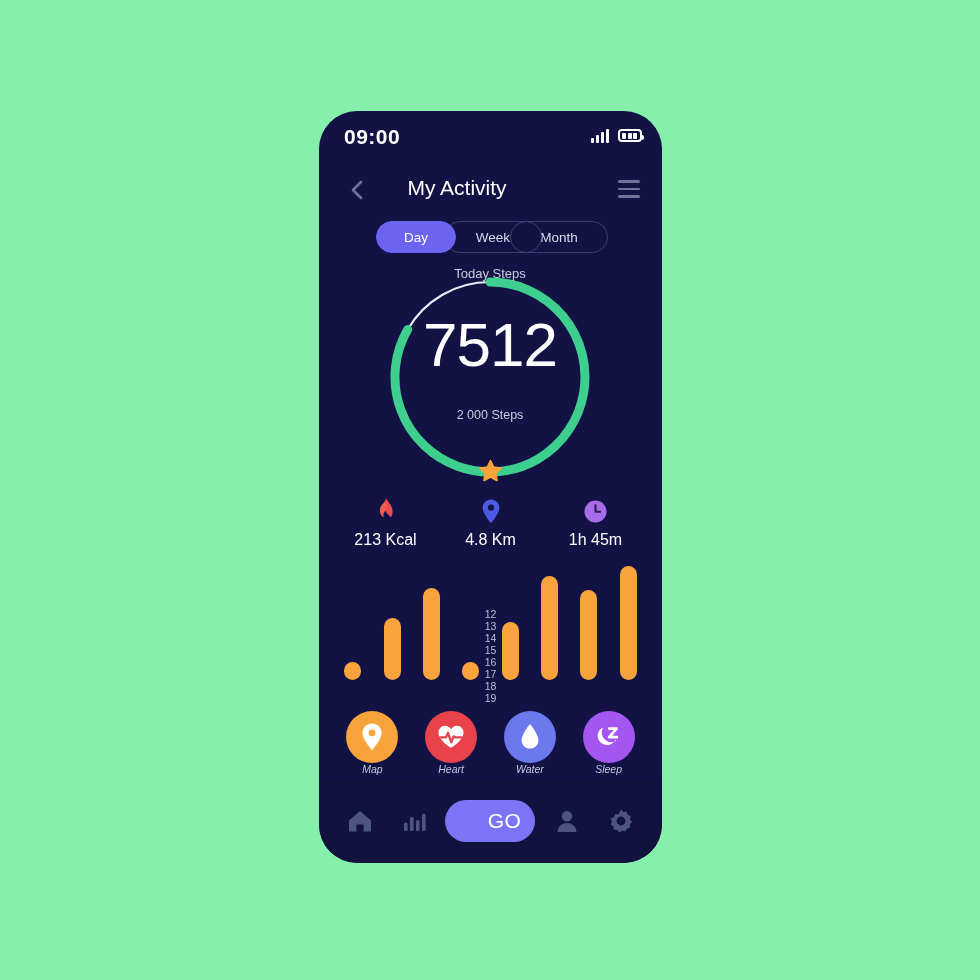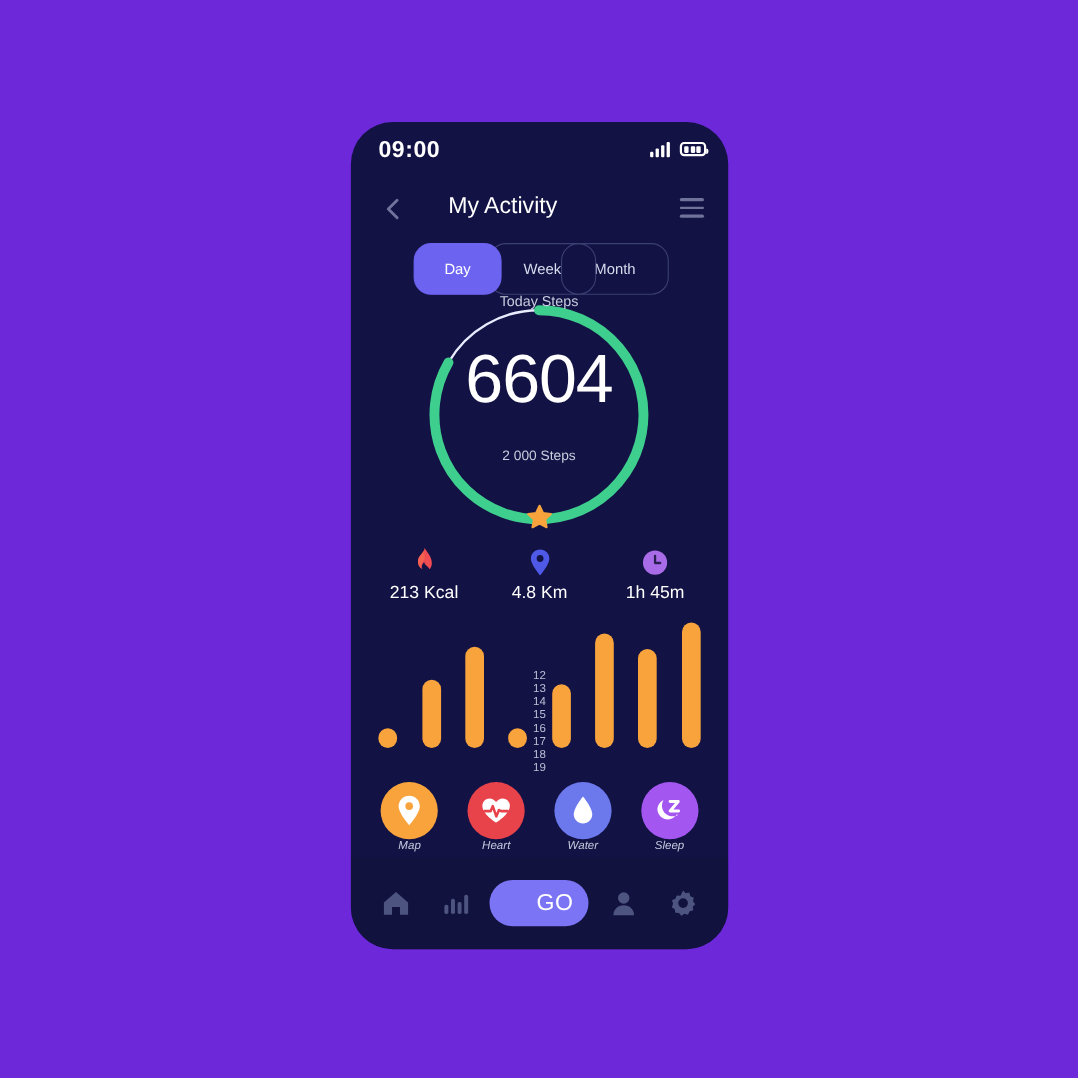--- a/index.html
+++ b/index.html
@@ -148,21 +148,21 @@
   .tabs {
     position: absolute;
     left: 57px;
     top: 110px;
     width: 232px;
     height: 32px;
   }
   .tab {
     position: absolute;
     top: 0;
-    height: 47px;
+    height: 32px;
     box-sizing: border-box;
     border-radius: 16px;
     border: 1px solid #3b3f72;
     color: #d8dced;
     font-size: 13.5px;
     display: flex;
     align-items: center;
     justify-content: center;
   }
   .tab.t-month { left: 134px;  width: 98px; }
@@ -340,21 +340,21 @@
     justify-content: center;
     color: #ffffff;
     font-size: 21px;
     letter-spacing: 0.5px;
     padding-left: 28px;
   }
 </style>
 </head>
 <body>
 
-<div id="canvas" style="background: #6d28d9;">
+<div id="canvas" style="background: #86efac;">
 
   <div class="phone" style="background: rgb(18, 18, 68);">
 
     <div class="statusbar">
       <div class="clock">09:00</div>
       <div class="status-icons">
         <div class="signal">
           <i></i>
             <i></i>
             <i></i>
@@ -390,21 +390,21 @@
 
     <div class="ring-wrap">
       <svg width="222" height="222" viewBox="0 0 222 222">
 
         <path d="M 111 16 A 95 95 0 0 0 28.7 63.5" fill="none" stroke="#e9ecff" stroke-width="2.2" stroke-linecap="round"></path>
 
         <path d="M 28.7 63.5 A 95 95 0 1 0 111 16" fill="none" stroke="#3ecf8e" stroke-width="9" stroke-linecap="round"></path>
       </svg>
       <div class="ring-center">
         <div class="ring-label">Today Steps</div>
-        <div class="ring-value">6604</div>
+        <div class="ring-value">7512</div>
         <div class="ring-goal">2 000 Steps</div>
         <div class="ring-star">
           <svg width="27" height="26" viewBox="0 0 24 24">
             <path d="M12 2.6 L14.9 8.6 L21.5 9.5 L16.7 14.1 L17.9 20.6 L12 17.5 L6.1 20.6 L7.3 14.1 L2.5 9.5 L9.1 8.6 Z" fill="#f8a33c" stroke="#f8a33c" stroke-width="1.8" stroke-linejoin="round"></path>
           </svg>
         </div>
       </div>
     </div>
 
     <div class="stats">

